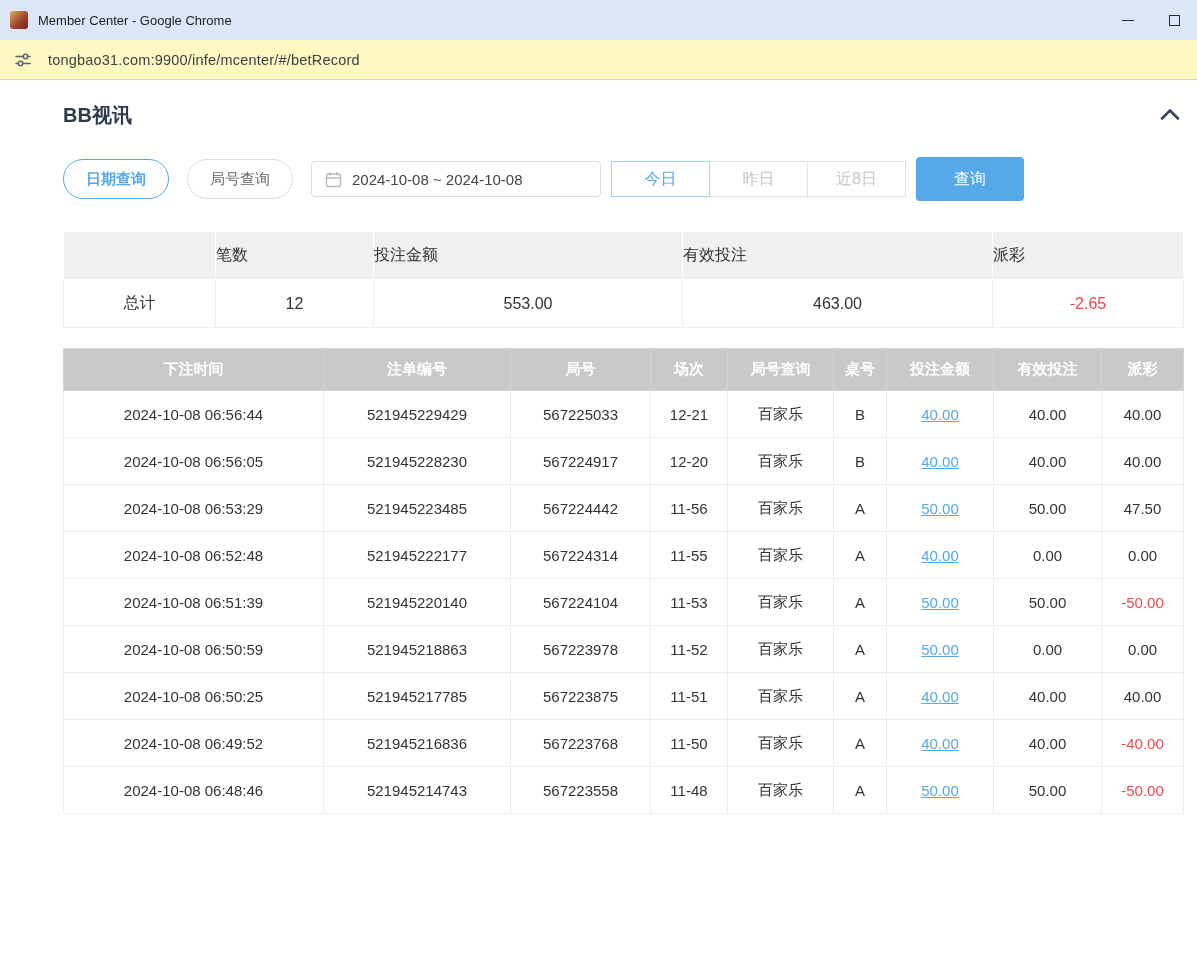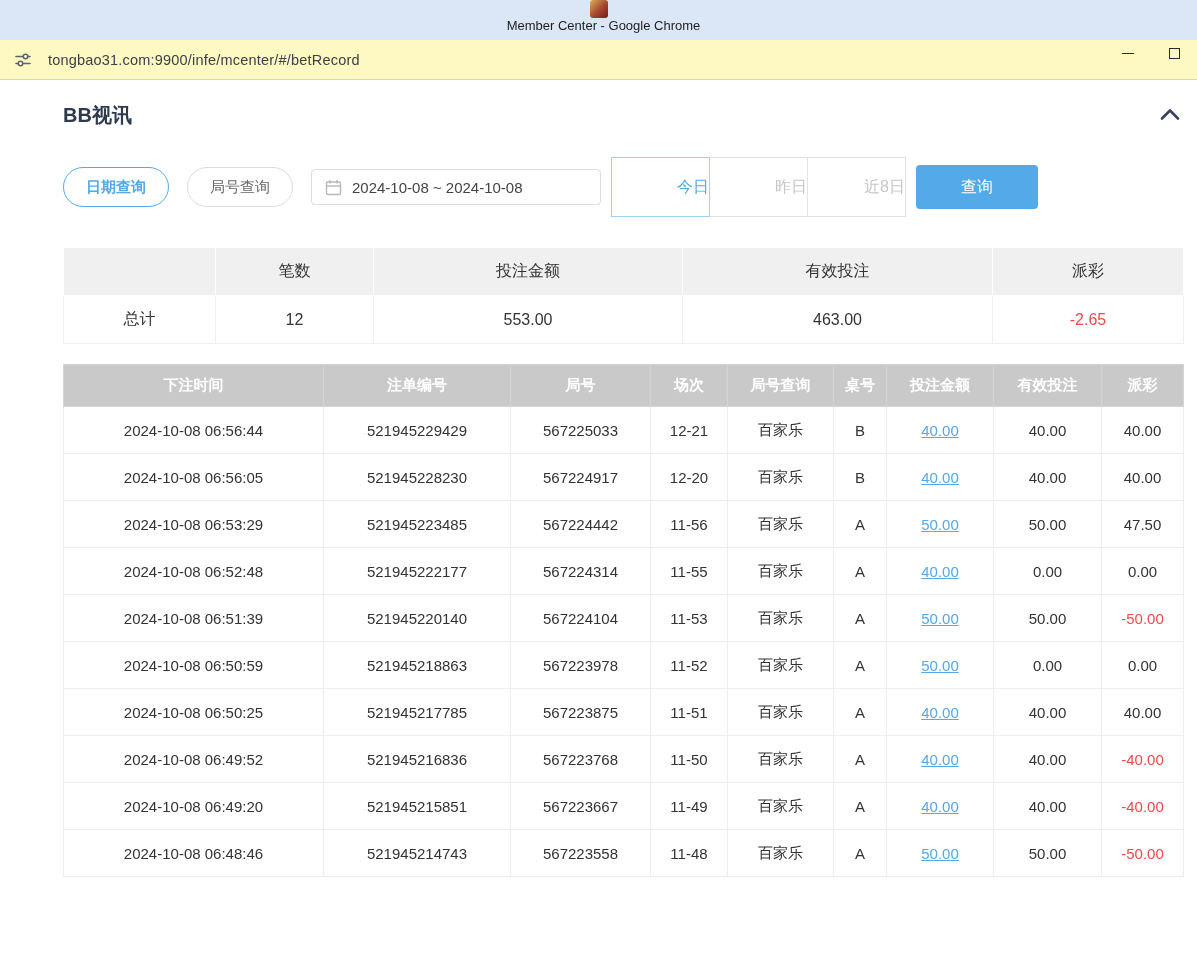--- a/index.html
+++ b/index.html
@@ -1,20 +1,20 @@
 <!DOCTYPE html>
 <html style="--accent: #54a9e8; --link: #54a9e8; --negative: #f0494c; --table_header_bg: #c9c9c9;"><head>
 <meta charset="utf-8">
 <style>
   * { margin:0; padding:0; box-sizing:border-box; }
   html,body { width:1197px; height:961px; overflow:hidden; background:#fff;
     font-family:"Liberation Sans", sans-serif; }
 
   
-  .titlebar { height:40px; background:#dbe7f6; display:flex; align-items:center; padding:0 0 0 10px;flex-direction:column; }
+  .titlebar { height:40px; background:#dbe7f6; display:flex; align-items:center; padding:0 0 0 10px; }
   .favicon { width:18px; height:18px; border-radius:3px; margin-right:10px;
     background:linear-gradient(135deg,#d8b05a 0%, #a4452f 55%, #6e2020 100%); flex:0 0 auto; }
   .win-title { font-size:13px; color:#1e1e1e; }
   .win-controls { margin-left:auto; display:flex; height:40px; }
   .win-btn { width:46px; height:40px; background:transparent; border:none; display:flex;
     align-items:center; justify-content:center; cursor:pointer; }
   .glyph-min { width:12px; height:0; border-top:1.5px solid #2a2a2a; display:block; }
   .glyph-max { width:11px; height:11px; border:1.5px solid #2a2a2a; display:block; }
 
   .addressbar { height:40px; background:#fef9c3; border-bottom:1px solid #d2d2d2;
@@ -35,32 +35,32 @@
   .pill { height:40px; padding:0 22px; border-radius:20px; background:#fff;
     border:1px solid #dcdcdc; color:#666; font-size:15px; cursor:pointer; }
   .pill.active { border-color:var(--accent); color:var(--accent); font-weight:bold; }
   .pill + .pill { margin-left:18px; }
 
   .date-input { height:36px; width:290px; margin-left:18px; border:1px solid #dcdcdc;
     border-radius:4px; display:flex; align-items:center; padding:0 13px; cursor:pointer; background:#fff; }
   .date-input .range-text { font-size:15px; color:#444; margin-left:10px; }
 
   .btn-group { display:flex; margin-left:10px; }
-  .grp-btn { width:99px; height:60px; background:#fff; border:1px solid #e2e2e2;
-    color:#c6c6c6; font-size:16px; cursor:pointer;text-align:right; }
+  .grp-btn { width:99px; height:36px; background:#fff; border:1px solid #e2e2e2;
+    color:#c6c6c6; font-size:16px; cursor:pointer; }
   .grp-btn + .grp-btn { margin-left:-1px; }
   .grp-btn.active { color:var(--accent); border-color:#9ed3f0; position:relative; z-index:1; }
 
-  .search-btn { width:122px; height:44px; margin-left:10px; background:var(--accent);
+  .search-btn { width:108px; height:44px; margin-left:10px; background:var(--accent);
     color:#fff; border:none; border-radius:4px; font-size:16px; cursor:pointer; }
 
   
   table { border-collapse:collapse; width:1120px; table-layout:fixed; }
   .summary { margin-bottom:20px; font-size:16px; color:#333; }
-  .summary th { background:#f0f0f0; font-weight:normal; height:48px; text-align:center;
+  .summary th { background:#f0f0f0; font-weight:normal; height:48px; text-align:left;
     border:1px solid #ffffff; }
   .summary td { height:48px; text-align:center; border:1px solid #efefef; background:#fff; }
 
   
   .bet-table { font-size:15px; color:#333; }
   .bet-table th { background:var(--table_header_bg); color:#fff; font-weight:bold;
     height:42px; text-align:center; border:1px solid #d4d4d4; }
   .bet-table td { height:47px; text-align:center; border:1px solid #ededed; background:#fff; }
 
   .amount-link { color:var(--link); text-decoration:underline; cursor:pointer; }
@@ -265,31 +265,20 @@
             <td>521945216836</td>
             <td>567223768</td>
             <td>11-50</td>
             <td>百家乐</td>
             <td>A</td>
             <td><a class="amount-link">40.00</a></td>
             <td>40.00</td>
             <td class="neg">-40.00</td>
           </tr>
           <tr>
-            <td>2024-10-08 06:49:20</td>
-            <td>521945215851</td>
-            <td>567223667</td>
-            <td>11-49</td>
-            <td>百家乐</td>
-            <td>A</td>
-            <td><a class="amount-link">40.00</a></td>
-            <td>40.00</td>
-            <td class="neg">-40.00</td>
-          </tr>
-          <tr>
             <td>2024-10-08 06:48:46</td>
             <td>521945214743</td>
             <td>567223558</td>
             <td>11-48</td>
             <td>百家乐</td>
             <td>A</td>
             <td><a class="amount-link">50.00</a></td>
             <td>50.00</td>
             <td class="neg">-50.00</td>
           </tr>

